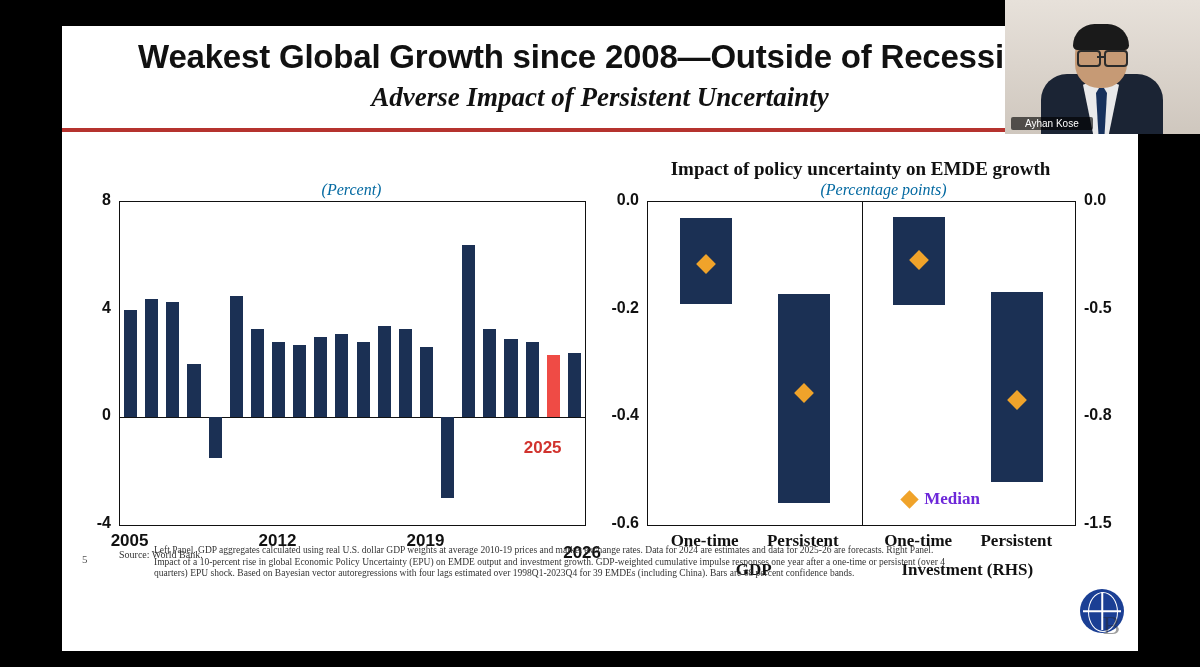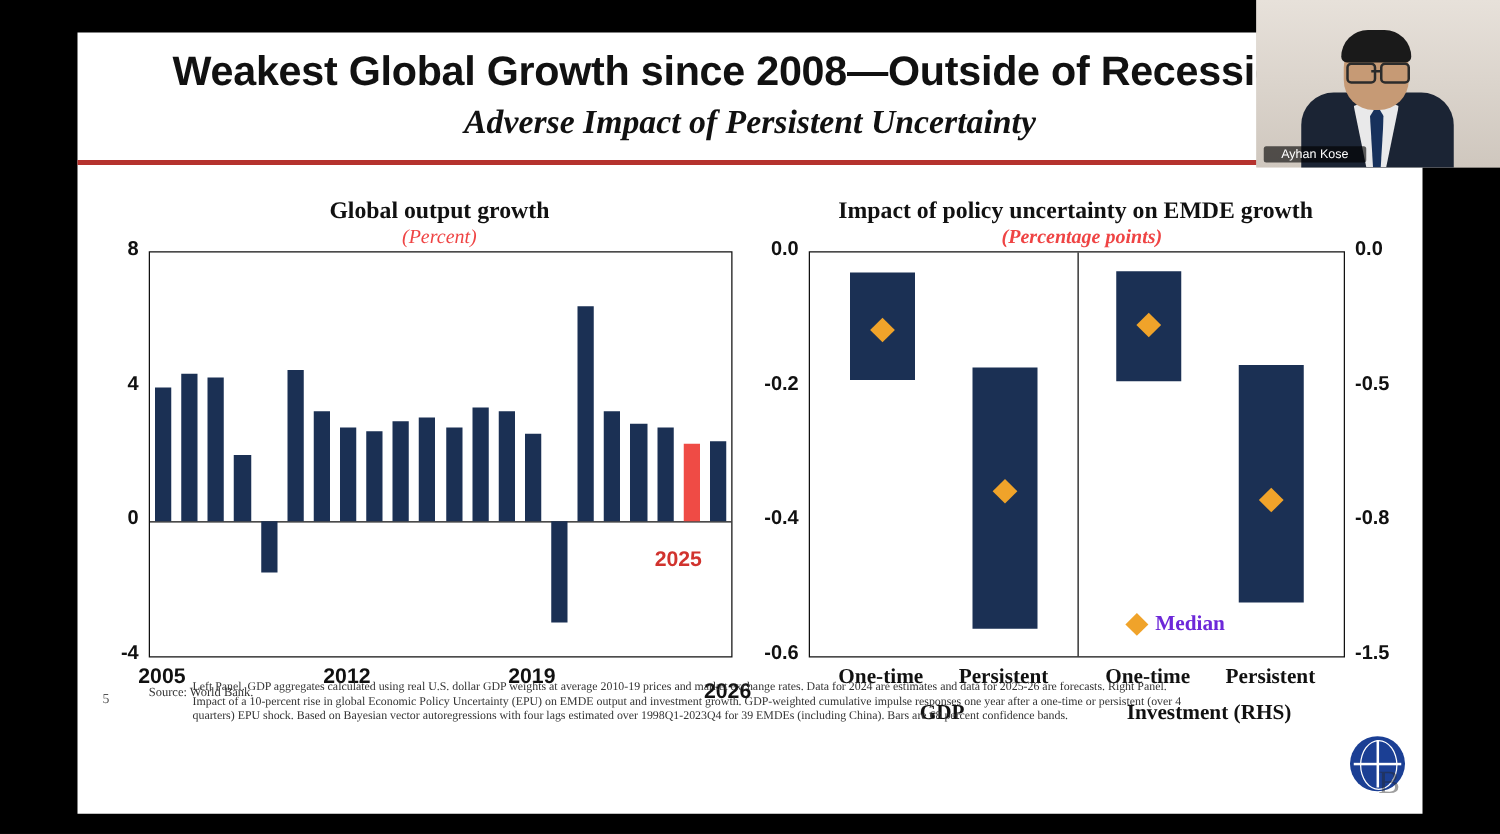--- a/index.html
+++ b/index.html
@@ -10,21 +10,21 @@
   #slide{position:absolute;left:62px;top:26px;width:1076px;height:625px;background:#fff;}
 
   .title-wrap{position:absolute;left:0;top:12px;width:1076px;text-align:center;}
   .title1{font-family:"Liberation Sans",sans-serif;font-weight:bold;font-size:33px;color:#111;letter-spacing:-0.2px;}
   .title2{font-family:"Liberation Serif",serif;font-style:italic;font-weight:bold;font-size:27px;color:#111;margin-top:6px;}
 
   .redline{position:absolute;left:0;top:102px;width:1076px;height:4px;background:#b5322e;}
 
   
   .panel-title{position:absolute;text-align:center;font-family:"Liberation Serif",serif;font-weight:bold;font-size:19px;color:#111;}
-  .panel-sub{position:absolute;text-align:center;font-family:"Liberation Serif",serif;font-style:italic;font-size:16px;color:#ef4444;}
+  .panel-sub{position:absolute;text-align:center;font-family:"Liberation Serif",serif;font-style:italic;font-size:16px;color:#0369a1;}
 
   
   #leftPlot{position:absolute;left:57px;top:175px;width:465px;height:323px;border:1.5px solid #111;background:#fff;}
   #leftPlot .bar{position:absolute;background:#1b3054;}
   #leftPlot .bar.hl{background:#ef4b45;}
   #leftPlot .zero{position:absolute;left:0;width:100%;height:1.5px;background:#111;}
   .lytick{position:absolute;left:0;width:44px;text-align:right;font-family:"Liberation Sans",sans-serif;font-weight:bold;font-size:16px;color:#111;}
   .lxtick{position:absolute;font-family:"Liberation Sans",sans-serif;font-weight:bold;font-size:17px;color:#111;}
   .yearlbl{position:absolute;font-family:"Liberation Sans",sans-serif;font-weight:bold;font-size:17px;color:#d1332e;}
 
@@ -78,21 +78,20 @@
 <div id="stage">
 
   <div id="slide">
 
     <div class="title-wrap">
       <div class="title1">Weakest Global Growth since 2008—Outside of Recessions</div>
       <div class="title2">Adverse Impact of Persistent Uncertainty</div>
     </div>
     <div class="redline"></div>
 
-    <div class="panel-title" style="left:57px;top:132px;width:465px;">Global output growth</div>
     <div class="panel-sub" style="left:57px;top:155px;width:465px;">(Percent)</div>
 
     <div id="leftPlot">
         <div class="zero" style="top: 214.583px;"></div>
         <div class="bar" title="2005: 4" style="left: 4.01591px; top: 107.667px; width: 13.1045px; height: 107.667px;"></div>
         <div class="bar" title="2006: 4.4" style="left: 25.1523px; top: 96.9px; width: 13.1045px; height: 118.433px;"></div>
         <div class="bar" title="2007: 4.3" style="left: 46.2886px; top: 99.5917px; width: 13.1045px; height: 115.742px;"></div>
         <div class="bar" title="2008: 2" style="left: 67.425px; top: 161.5px; width: 13.1045px; height: 53.8333px;"></div>
         <div class="bar" title="2009: -1.5" style="left: 88.5614px; top: 215.333px; width: 13.1045px; height: 40.375px;"></div>
         <div class="bar" title="2010: 4.5" style="left: 109.698px; top: 94.2083px; width: 13.1045px; height: 121.125px;"></div>
@@ -119,21 +118,21 @@
         <div class="lytick" style="left: 5px; top: 272.667px;">4</div>
         <div class="lytick" style="left: 5px; top: 165px;">8</div>
         <div class="lxtick" style="left: 43.5682px; top: 505px; width: 48px; text-align: center;">2005</div>
         <div class="lxtick" style="left: 191.523px; top: 505px; width: 48px; text-align: center;">2012</div>
         <div class="lxtick" style="left: 339.477px; top: 505px; width: 48px; text-align: center;">2019</div>
         <div class="lxtick" style="left: 491px; top: 505px; width: 48px; text-align: right; margin-top: 12px;">2026</div>
         <div class="yearlbl" style="left: 461.727px; top: 412.333px;">2025</div>
       </div>
 
     <div class="panel-title" style="left:565px;top:132px;width:467px;">Impact of policy uncertainty on EMDE growth</div>
-    <div class="panel-sub" style="left:570px;top:155px;width:467px;font-weight:bold;">(Percentage points)</div>
+    <div class="panel-sub" style="left:588px;top:155px;width:467px;">(Percentage points)</div>
 
     <div id="rightPlot">
         <div class="divider" style="left: 213.5px;"></div>
         <div class="band" title="GDP One-time" style="left: 31.645px; top: 16.15px; width: 52px; height: 86.1333px;"></div>
         <div class="med" style="left: 50.645px; top: 54.9083px;"></div>
         <div class="band" title="GDP Persistent" style="left: 129.855px; top: 91.5167px; width: 52px; height: 209.95px;"></div>
         <div class="med" style="left: 148.855px; top: 184.108px;"></div>
         <div class="band" title="Investment (RHS) One-time" style="left: 245.145px; top: 15.0733px; width: 52px; height: 88.2867px;"></div>
         <div class="med" style="left: 264.145px; top: 51.14px;"></div>
         <div class="band" title="Investment (RHS) Persistent" style="left: 343.355px; top: 90.44px; width: 52px; height: 189.493px;"></div>

